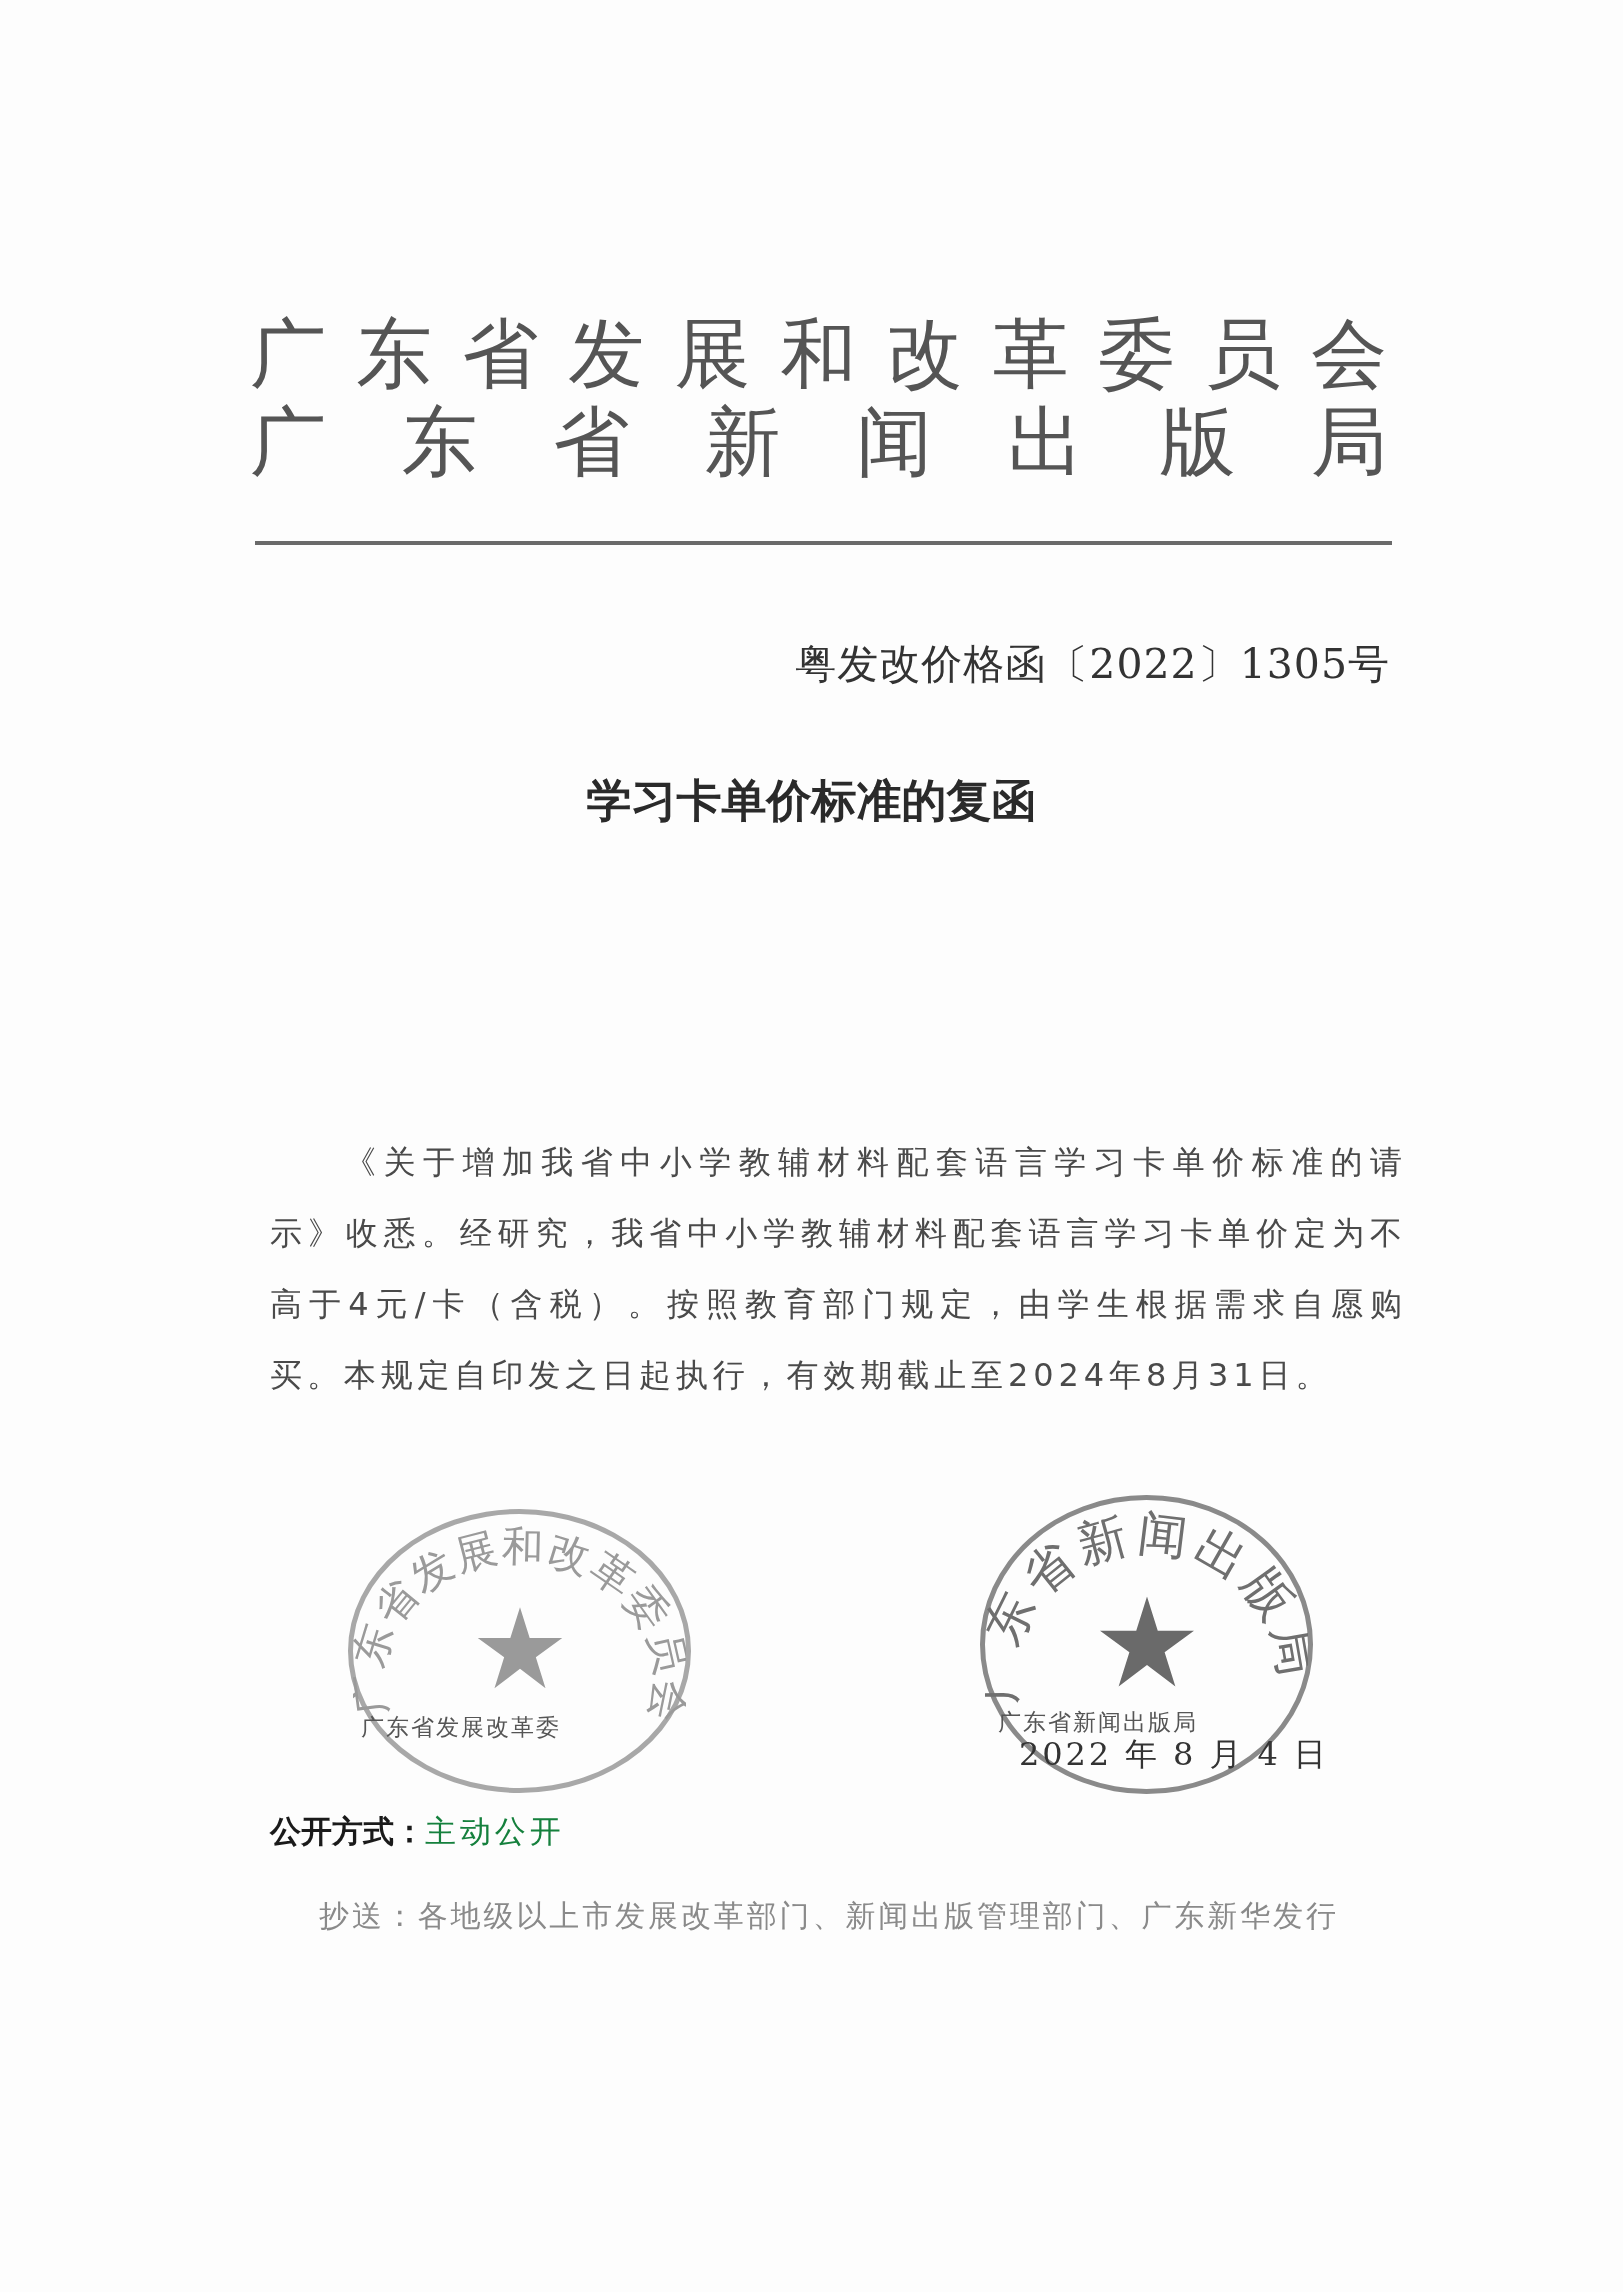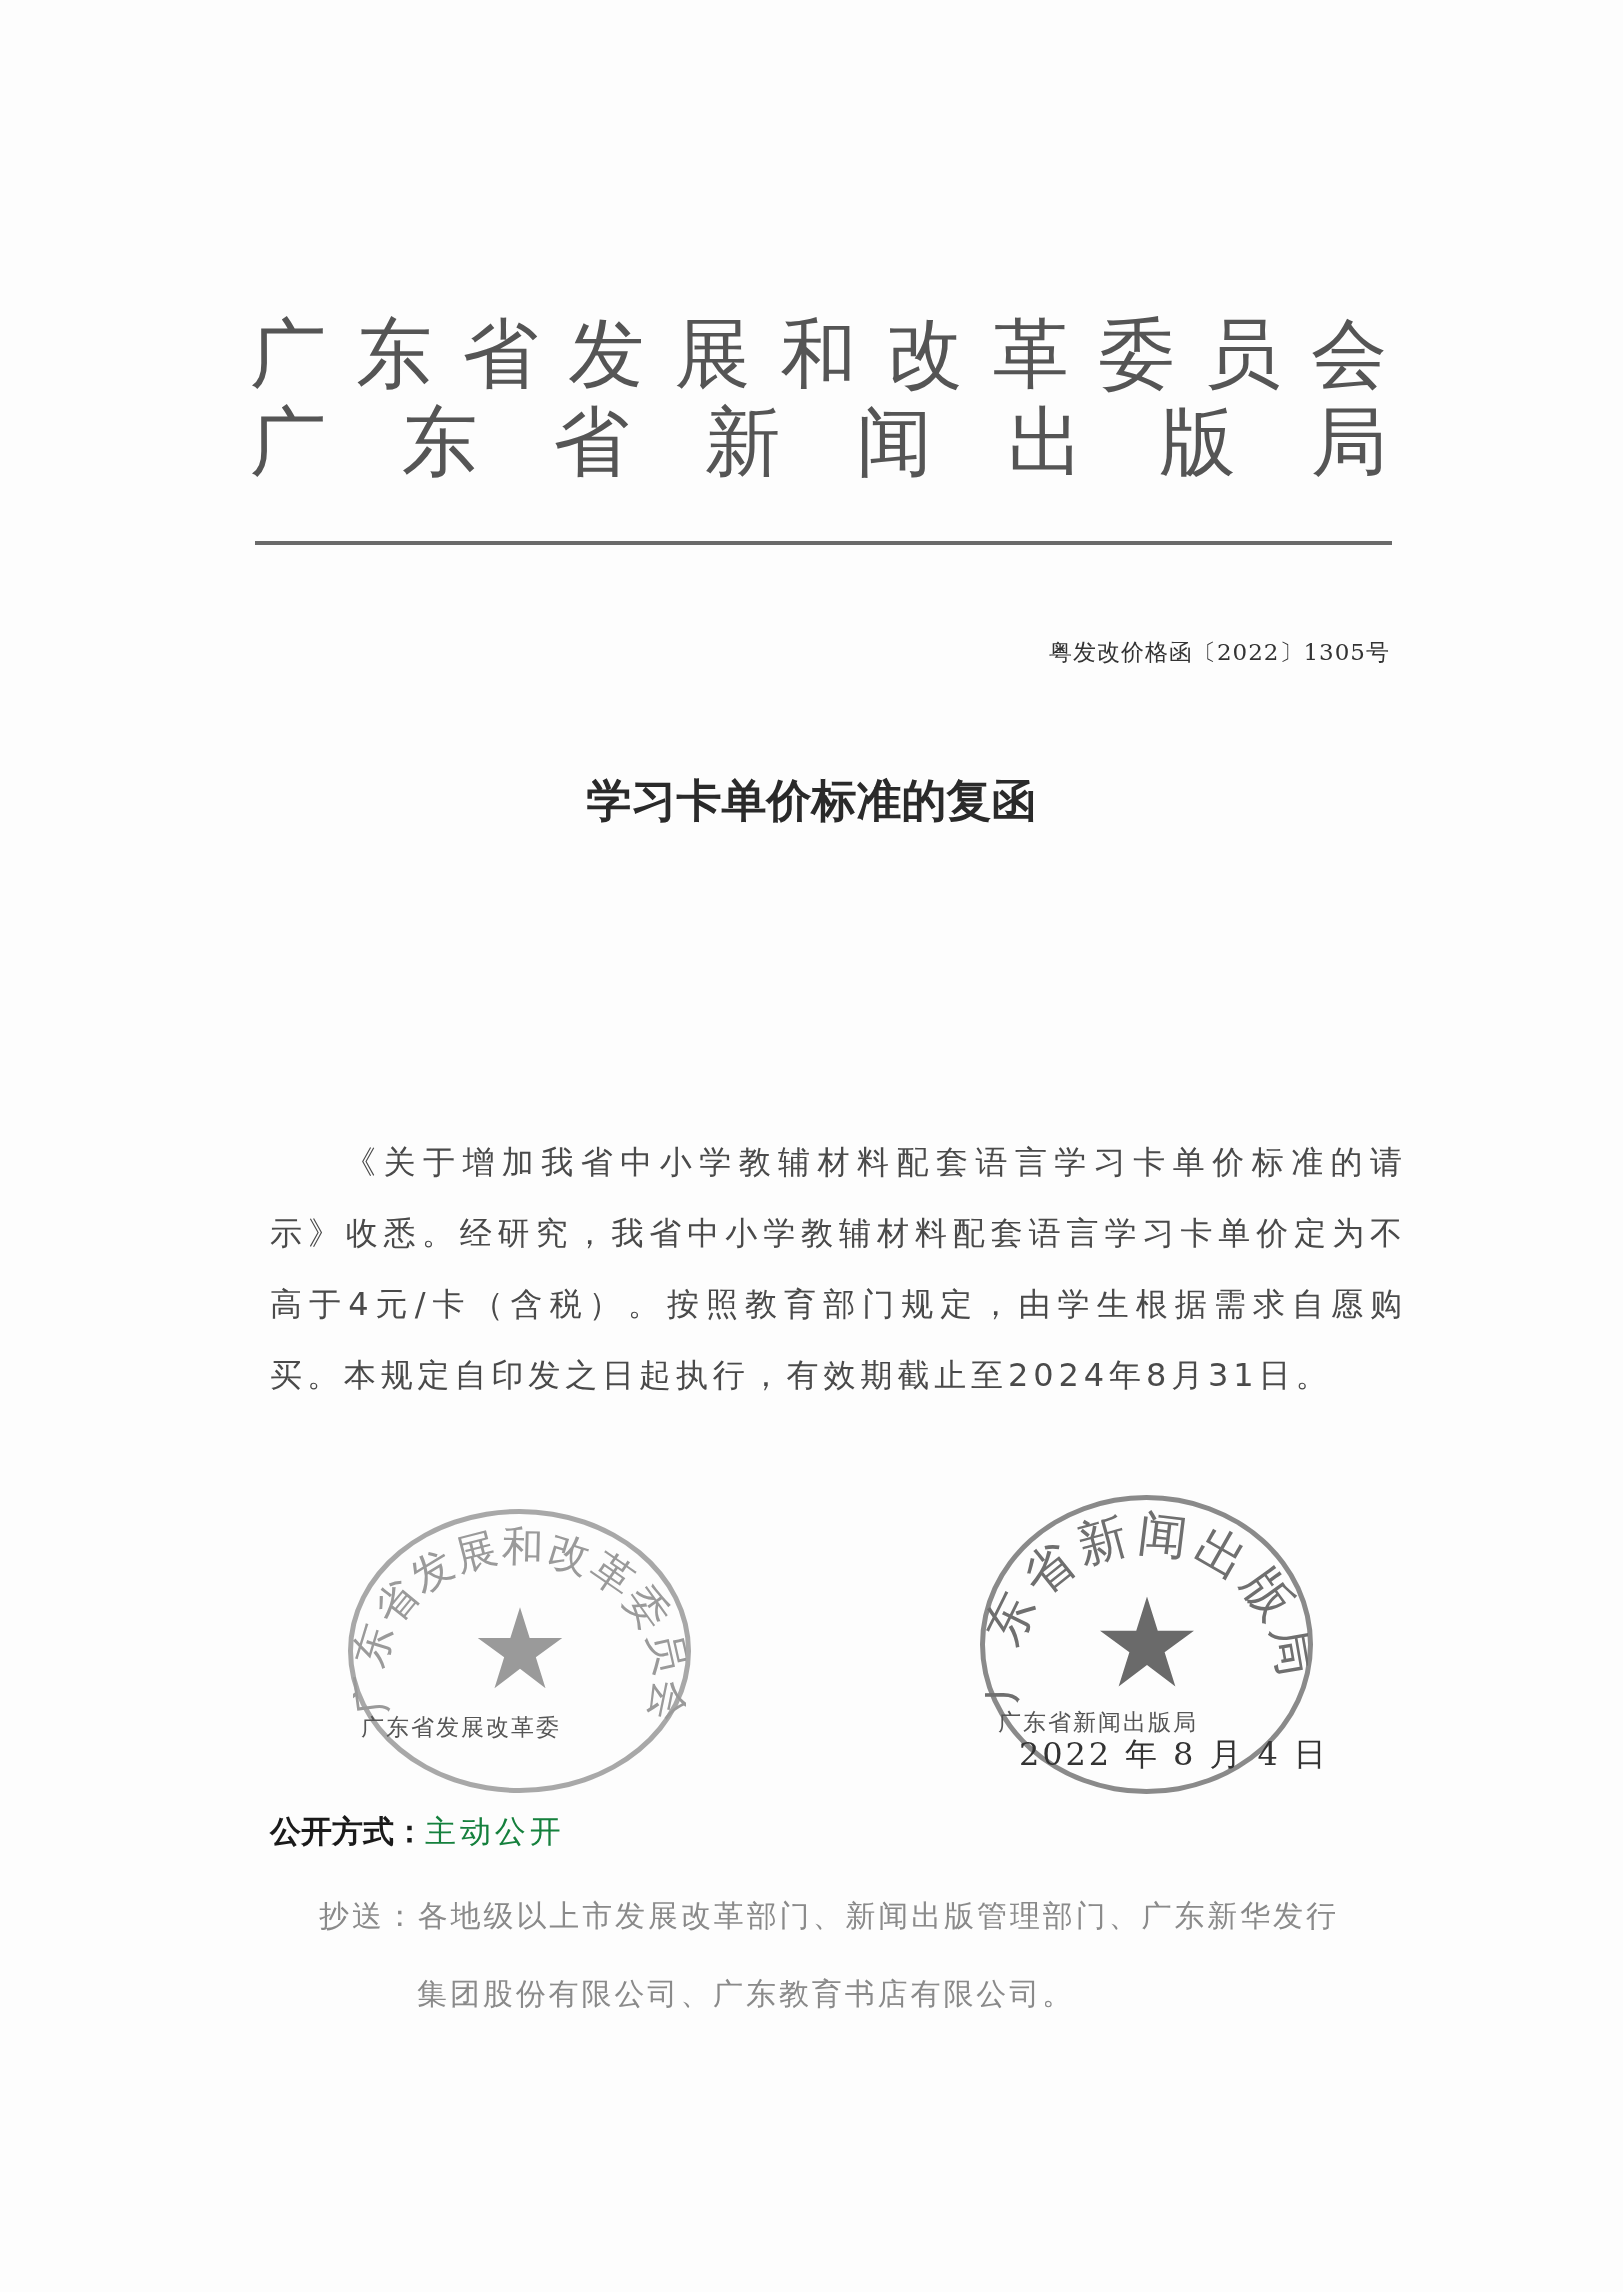--- a/index.html
+++ b/index.html
@@ -41,21 +41,21 @@
       left: 255px;
       top: 541px;
       width: 1137px;
       height: 3.9px;
       background: #6a6a6a;
     }
     .doc-number {
       position: absolute;
       right: 233px;
       top: 637px;
-      font-size: 23px;
+      font-size: 41px;
       color: #333;
       letter-spacing: 1px;
     }
     .title {
       position: absolute;
       left: 0;
       width: 1623px;
       top: 769px;
       text-align: center;
       font-family: "DejaVu Serif", serif;
@@ -222,17 +222,16 @@
   <div class="signature sig-2">广东省新闻出版局</div>
 
   <div class="sign-date">2022 年 8 月 4 日</div>
 
   <div class="disclosure">
     <span class="label">公开方式：</span><span class="value">主动公开</span>
   </div>
 
   <div class="cc">
     <span>抄送：</span><span>各地级以上市发展改革部门、新闻出版管理部门、广东新华发行</span>
-    <span class="cc-line2">集团股份有限公司、广东教育书店有限公司。</span>
   </div>
 
 </div>
 
 
 </body></html>

